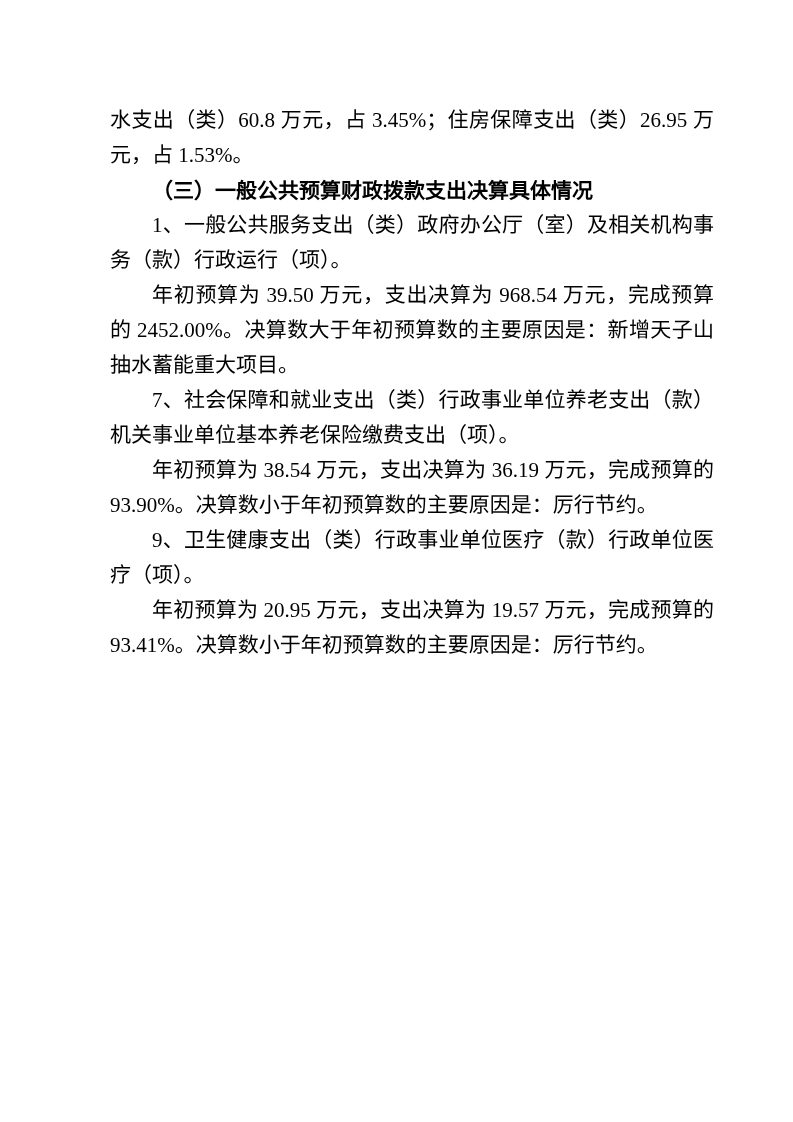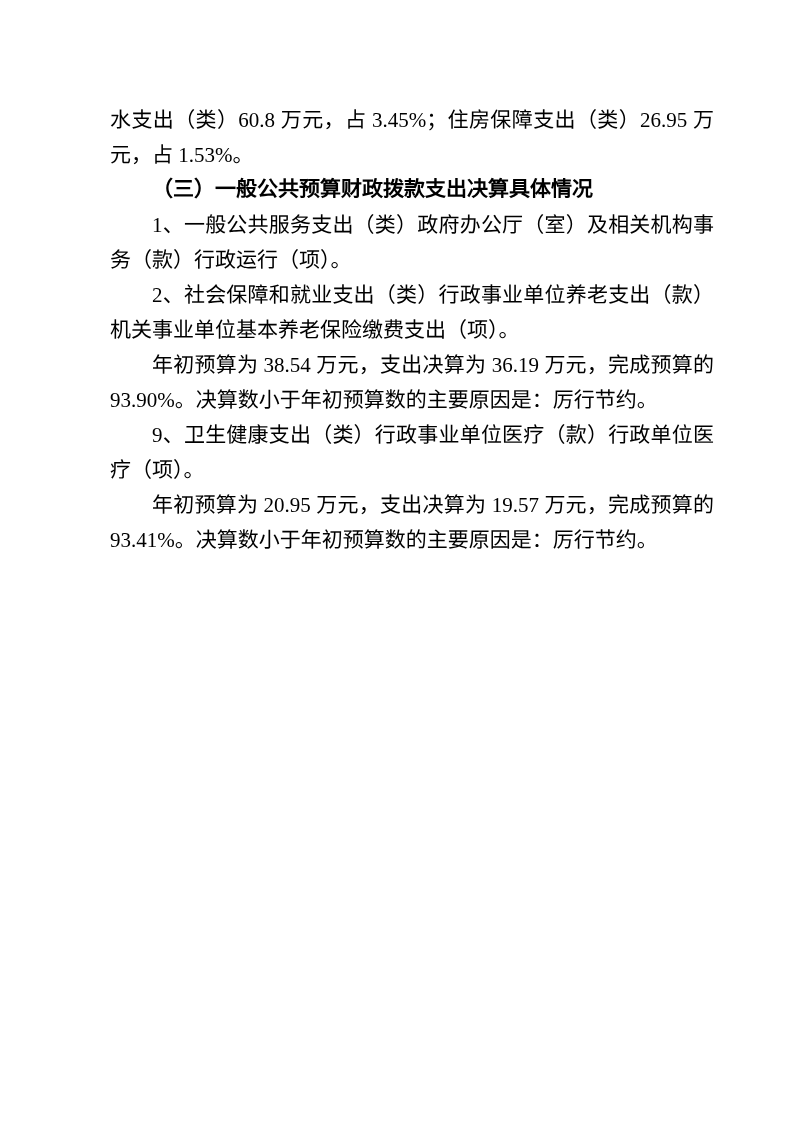--- a/index.html
+++ b/index.html
@@ -29,30 +29,31 @@
     }
     .content p {
       margin: 0;
       padding: 0;
       text-indent: 2em;
     }
     .content p.no-indent {
       text-indent: 0;
     }
     .content p.heading {
-      font-family: Liberation Mono, monospace;
+      font-family: Liberation Sans, sans-serif;
       font-weight: bold;
     }
   </style>
 </head>
 <body>
 
 <div class="page">
   <div class="content">
     <p class="no-indent">水支出（类）60.8 万元，占 3.45%；住房保障支出（类）26.95 万元，占 1.53%。</p>
     <p class="heading">（三）一般公共预算财政拨款支出决算具体情况</p>
     <p>1、一般公共服务支出（类）政府办公厅（室）及相关机构事务（款）行政运行（项）。</p>
-    <p>2、社会保障和就业支出（类）行政事业单位养老支出（款）机关事业单位基本养老保险缴费支出（项）。</p>
+    <p>年初预算为 39.50 万元，支出决算为 968.54 万元，完成预算的 2452.00%。决算数大于年初预算数的主要原因是：新增天子山抽水蓄能重大项目。</p>
+    <p>7、社会保障和就业支出（类）行政事业单位养老支出（款）机关事业单位基本养老保险缴费支出（项）。</p>
     <p>年初预算为 38.54 万元，支出决算为 36.19 万元，完成预算的 93.90%。决算数小于年初预算数的主要原因是：厉行节约。</p>
     <p>9、卫生健康支出（类）行政事业单位医疗（款）行政单位医疗（项）。</p>
     <p>年初预算为 20.95 万元，支出决算为 19.57 万元，完成预算的 93.41%。决算数小于年初预算数的主要原因是：厉行节约。</p>
   </div>
 </div>
 
 </body></html>

